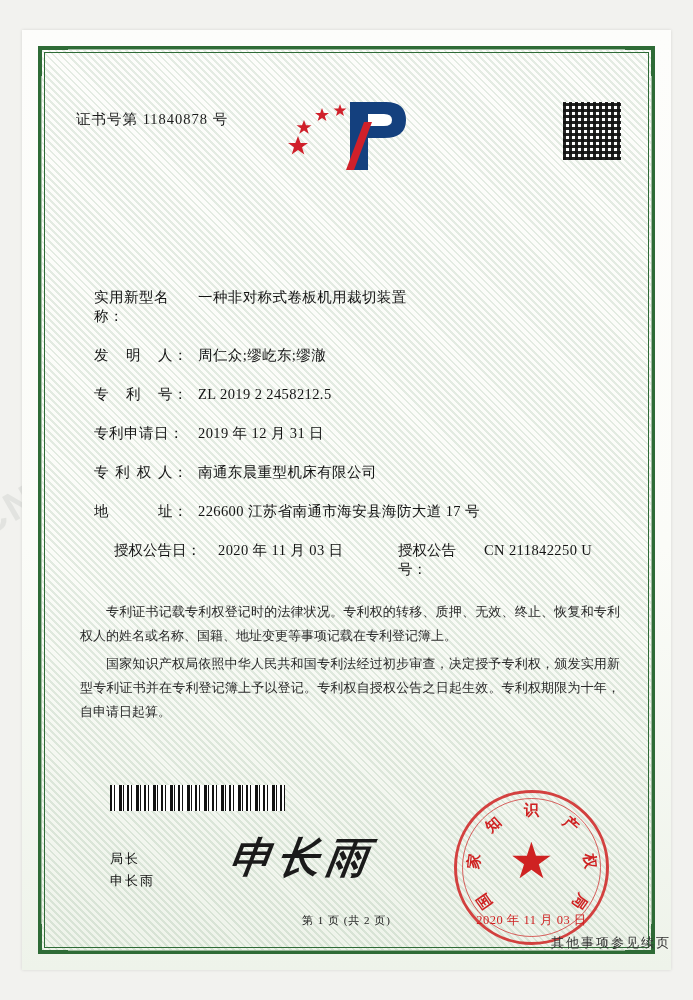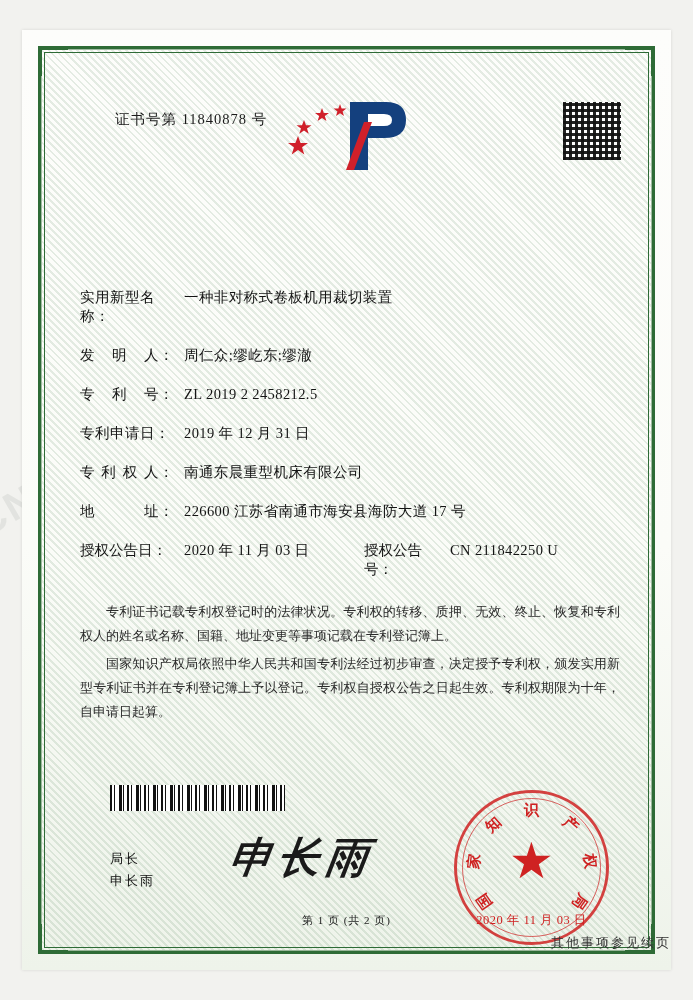--- a/index.html
+++ b/index.html
@@ -77,21 +77,20 @@
   .corner.br { right: 18px; bottom: 18px; border-left: none;  border-top: none;}
 
   
   .cert-no {
     position: absolute;
     left: 54px;
     top: 80px;
     font-size: 14.5px;
     letter-spacing: 1px;
     color: #1b1b1b;
-    margin-left: 39px;
   }
   .qr {
     position: absolute;
     right: 50px;
     top: 72px;
     width: 58px;
     height: 58px;
     background-color: #fff;
     background-image:
       repeating-linear-gradient(90deg,#111 0 3px, #fff 3px 6px),
@@ -118,21 +117,21 @@
     font-family: "Liberation Serif", serif;
     font-weight: bold;
     font-size: 37px;
     letter-spacing: 5px;
     color: #111;
   }
 
   
   .fields {
     position: absolute;
-    left: 58px;
+    left: 72px;
     top: 258px;
     width: 540px;
     font-size: 14.5px;
     color: #141414;
   }
   .row {
     display: flex;
     align-items: baseline;
     margin-bottom: 20px;
   }
@@ -146,21 +145,21 @@
     justify-content: space-between;
     width: 104px;
     padding-right: 10px;
     box-sizing: border-box;
   }
   .value { letter-spacing: .4px; }
   .row.two .half {
     display: flex;
     align-items: baseline;
   }
-  .row.two .half:first-child { width: 284px; }
+  .row.two .half:first-child { width: 284px; margin-left: 20px; }
   .row.two .half .label2 { width: 104px; flex:none; }
   .row.two .half .label3 { width: 86px; flex:none; }
 
   
   .paras {
     position: absolute;
     left: 58px;
     top: 570px;
     width: 540px;
     font-size: 13px;

